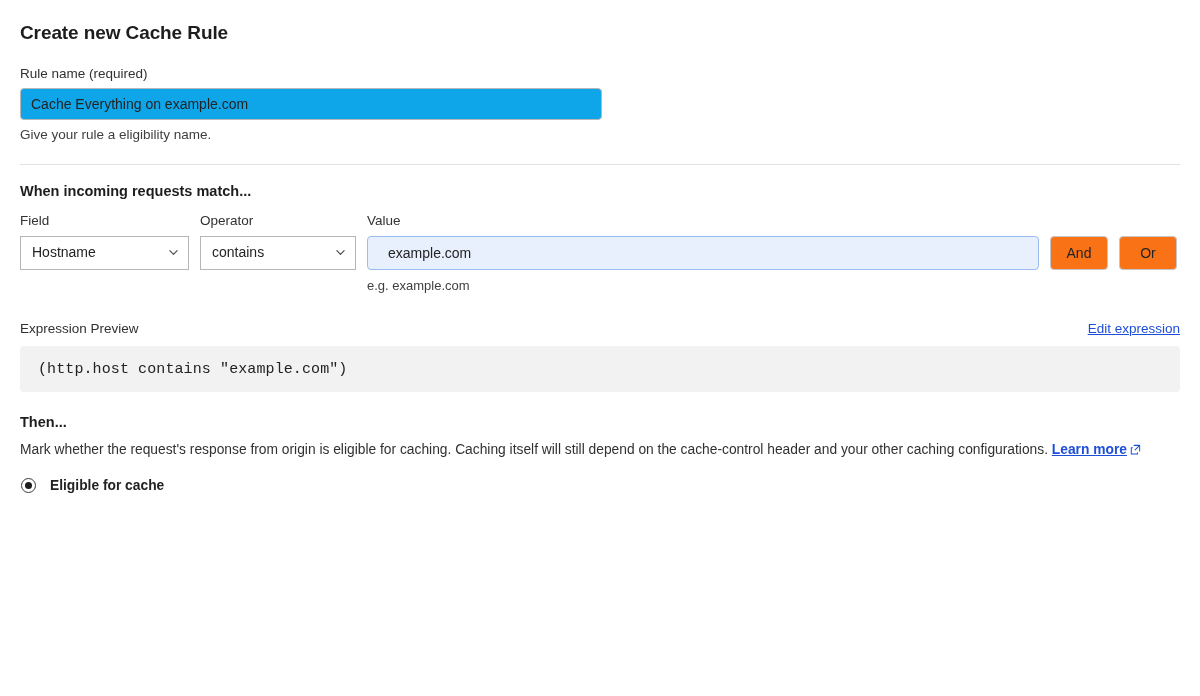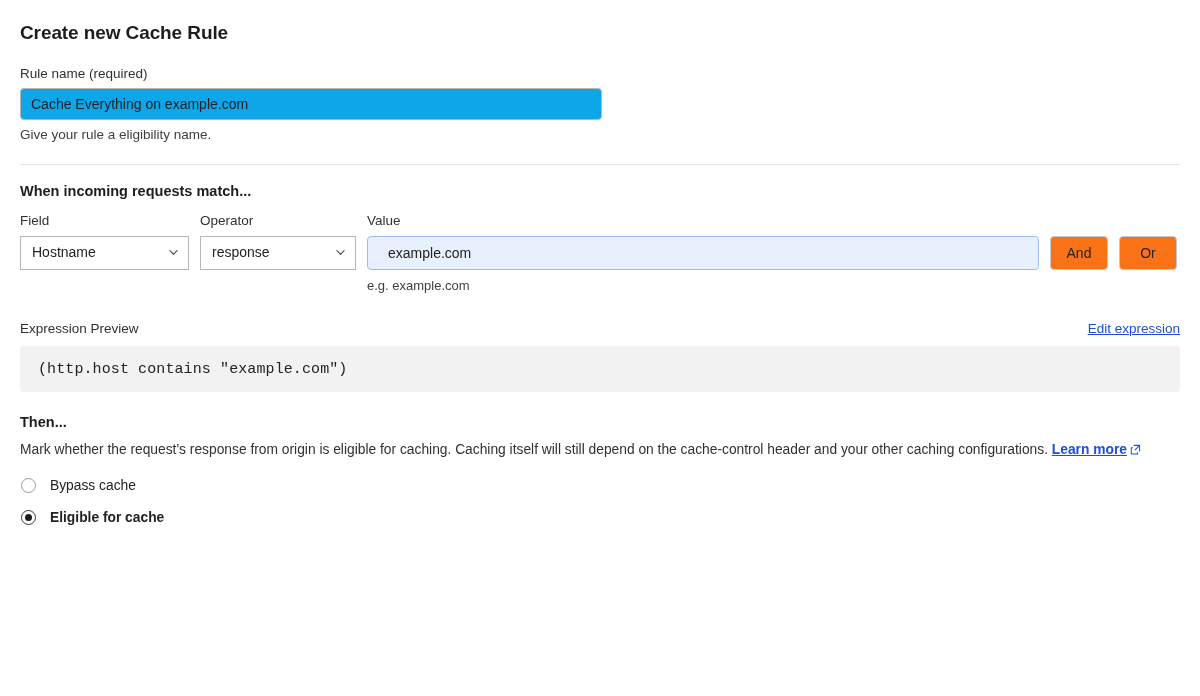--- a/index.html
+++ b/index.html
@@ -252,21 +252,21 @@
         <span>Hostname</span>
         <svg class="caret" viewBox="0 0 10 10">
           <path d="M1 3 L5 7 L9 3" stroke="#4b4b4d" stroke-width="1.3" fill="none" stroke-linecap="round" stroke-linejoin="round"></path>
         </svg>
       </div>
     </div>
 
     <div class="col">
       <div class="col-label">Operator</div>
       <div class="select-box select-operator">
-        <span>response</span>
+        <span>contains</span>
         <svg class="caret" viewBox="0 0 10 10">
           <path d="M1 3 L5 7 L9 3" stroke="#4b4b4d" stroke-width="1.3" fill="none" stroke-linecap="round" stroke-linejoin="round"></path>
         </svg>
       </div>
     </div>
 
     <div class="col">
       <div class="col-label">Value</div>
       <input class="value-input" type="text" value="example.com" style="">
       <div class="value-hint">e.g. example.com</div>
@@ -297,23 +297,19 @@
 
 
   <div class="description">
     <span>Mark whether the request's response from origin is eligible for caching. Caching itself will still depend on the cache-control header and your other caching configurations. </span><a href="#">Learn more</a><span class="ext-icon"><svg width="11" height="11" viewBox="0 0 12 12">
           <path d="M4.5 1.5 H10.5 V7.5" stroke="#1d4ed8" stroke-width="1.1" fill="none" stroke-linecap="round" stroke-linejoin="round"></path>
           <path d="M10.2 1.8 L5.6 6.4" stroke="#1d4ed8" stroke-width="1.1" fill="none" stroke-linecap="round"></path>
           <path d="M8.2 9.6 V10.8 H1.4 V4 H2.7" stroke="#1d4ed8" stroke-width="1.1" fill="none" stroke-linecap="round" stroke-linejoin="round"></path>
         </svg></span>
   </div>
 
-  <div class="radio-row">
-    <span class="radio"></span>
-    <span class="radio-label">Bypass cache</span>
-  </div>
 
   <div class="radio-row">
     <span class="radio checked"></span>
     <span class="radio-label sel">Eligible for cache</span>
   </div>
 
 </div>
 
 </body></html>

